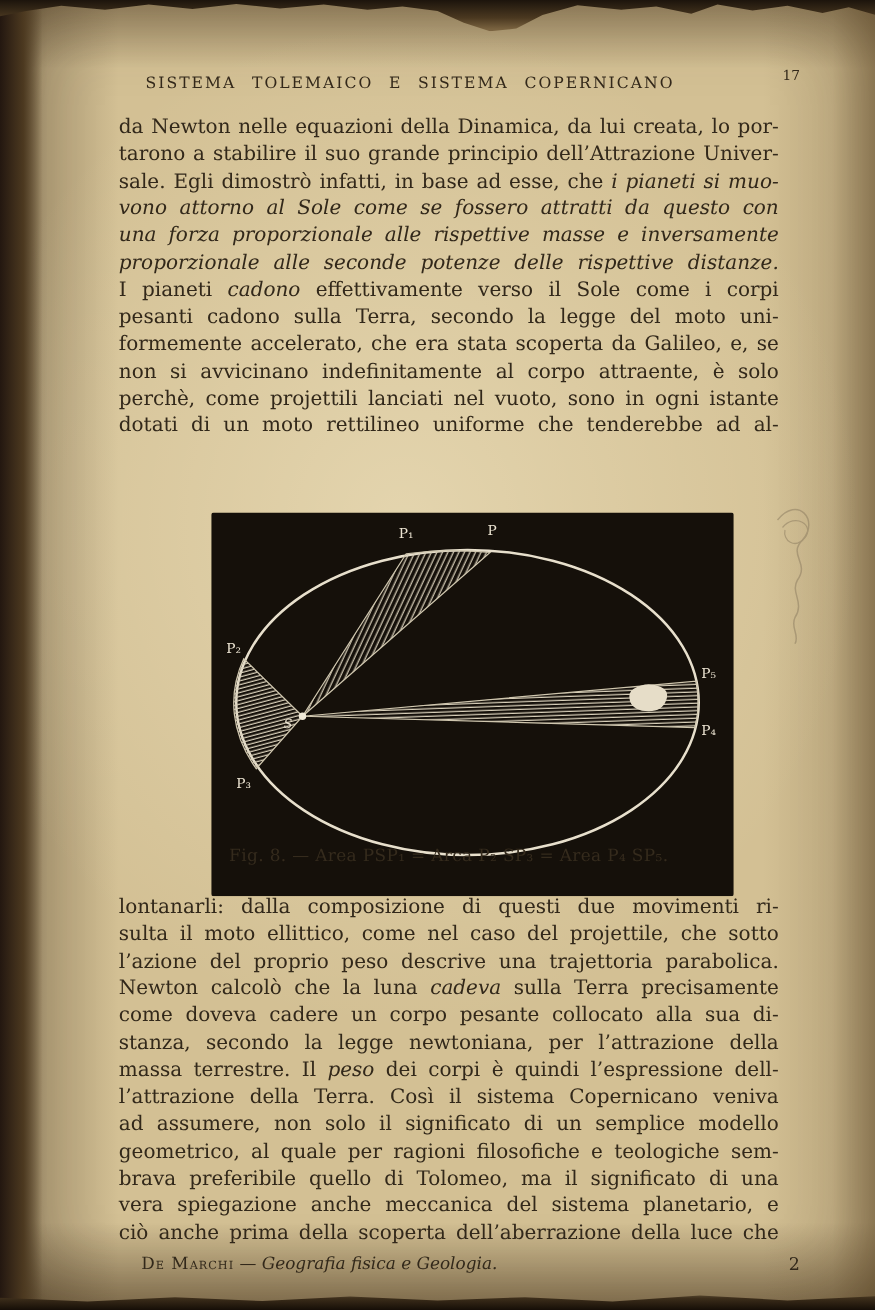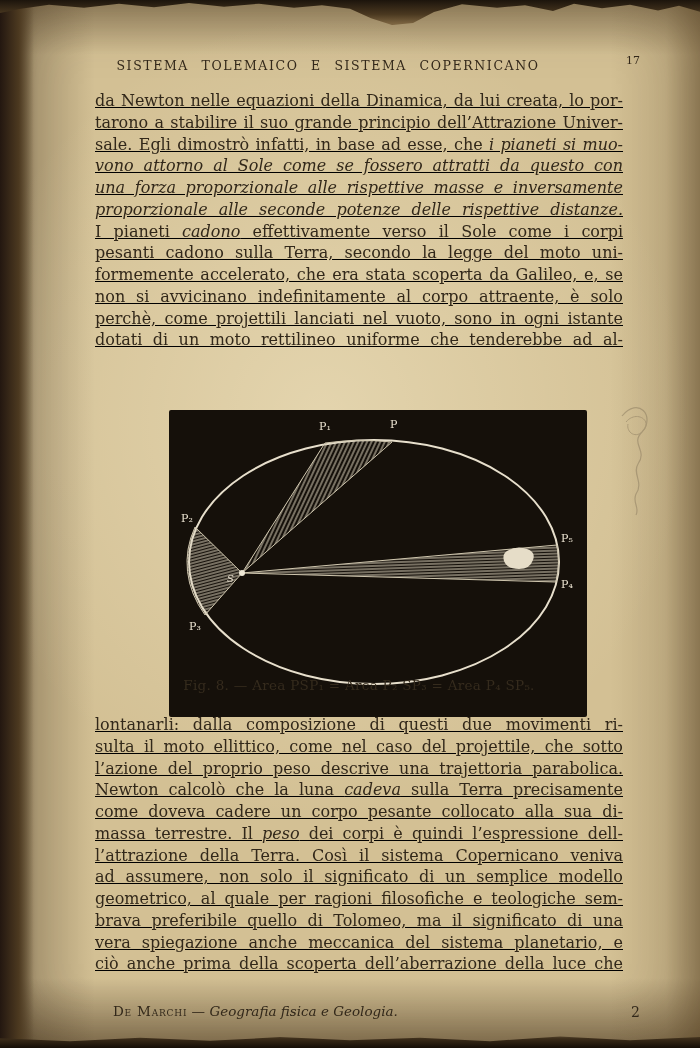--- a/index.html
+++ b/index.html
@@ -19,21 +19,21 @@
     background:linear-gradient(90deg,#231710 0%,#4c3920 55%,rgba(76,57,32,0) 100%);}
   .torn-top{position:absolute;top:0;left:0;width:700px;height:26px;
     background:linear-gradient(180deg,#1c140c 0%,#4a3820 55%,#7a6340 90%);
     clip-path:polygon(0 0,100% 0,100% 45%,97% 22%,94% 40%,90% 18%,86% 32%,82% 14%,79% 42%,75% 20%,71% 30%,66% 16%,62% 46%,59% 88%,56% 96%,53% 70%,50% 34%,46% 20%,42% 30%,37% 14%,32% 26%,27% 12%,22% 28%,17% 14%,12% 30%,7% 18%,3% 34%,0 50%);}
   .bottom-edge{position:absolute;bottom:0;left:0;width:700px;height:17px;
     background:linear-gradient(0deg,#150e07 0%,#3c2d1a 55%,rgba(60,45,26,0) 100%);
     clip-path:polygon(0 100%,100% 100%,100% 35%,90% 55%,80% 32%,70% 60%,60% 40%,50% 55%,40% 36%,30% 58%,20% 40%,10% 60%,0 42%);}
   .hdr{position:absolute;left:78px;top:58px;width:500px;text-align:center;
     font-size:12.5px;letter-spacing:1.6px;word-spacing:7px;color:#33281a;}
   .pagenum-top{position:absolute;right:60px;top:54px;font-size:11px;color:#33281a;}
-  .para{position:absolute;left:95px;width:528px;text-decoration:underline;}
+  .para{position:absolute;left:95px;width:528px;}
   .p1{top:90px;} .p2{top:714px;}
   .tline{font-size:16px;line-height:21.75px;height:21.75px;color:#32281a;
     text-align:justify;text-align-last:justify;}
   .it{font-style:italic;}
   .figure{position:absolute;left:169px;top:362px;width:418px;height:307px;margin-top:48px;}
   .figure svg{display:block;}
   .caption{position:absolute;left:95px;top:677px;width:528px;text-align:center;
     font-size:13.5px;color:#352b1d;letter-spacing:.3px;}
   .footer{position:absolute;left:95px;top:1003px;width:530px;font-size:13.5px;color:#32281a;}
   .footer .author{font-variant:small-caps;margin-left:18px;letter-spacing:.8px;}
@@ -99,20 +99,21 @@
   </div>
 
   <div class="caption">Fig. 8. — Area PSP₁ = Arca P₂ SP₃ = Area P₄ SP₅.</div>
 
   <div class="para p2">
       <div class="tline"><span>lontanarli: dalla composizione di questi due movimenti ri-</span></div>
       <div class="tline"><span>sulta il moto ellittico, come nel caso del projettile, che sotto</span></div>
       <div class="tline"><span>l’azione del proprio peso descrive una trajettoria parabolica.</span></div>
       <div class="tline"><span>Newton calcolò che la luna </span><span class="it">cadeva</span><span> sulla Terra precisamente</span></div>
       <div class="tline"><span>come doveva cadere un corpo pesante collocato alla sua di-</span></div>
+      <div class="tline"><span>stanza, secondo la legge newtoniana, per l’attrazione della</span></div>
       <div class="tline"><span>massa terrestre. Il </span><span class="it">peso</span><span> dei corpi è quindi l’espressione dell-</span></div>
       <div class="tline"><span>l’attrazione della Terra.  Così il sistema Copernicano veniva</span></div>
       <div class="tline"><span>ad assumere, non solo il significato di un semplice modello</span></div>
       <div class="tline"><span>geometrico, al quale per ragioni filosofiche e teologiche sem-</span></div>
       <div class="tline"><span>brava preferibile quello di Tolomeo, ma il significato di una</span></div>
       <div class="tline"><span>vera spiegazione anche meccanica del sistema planetario, e</span></div>
       <div class="tline"><span>ciò anche prima della scoperta dell’aberrazione della luce che</span></div>
     </div>
 
   <div class="footer">

